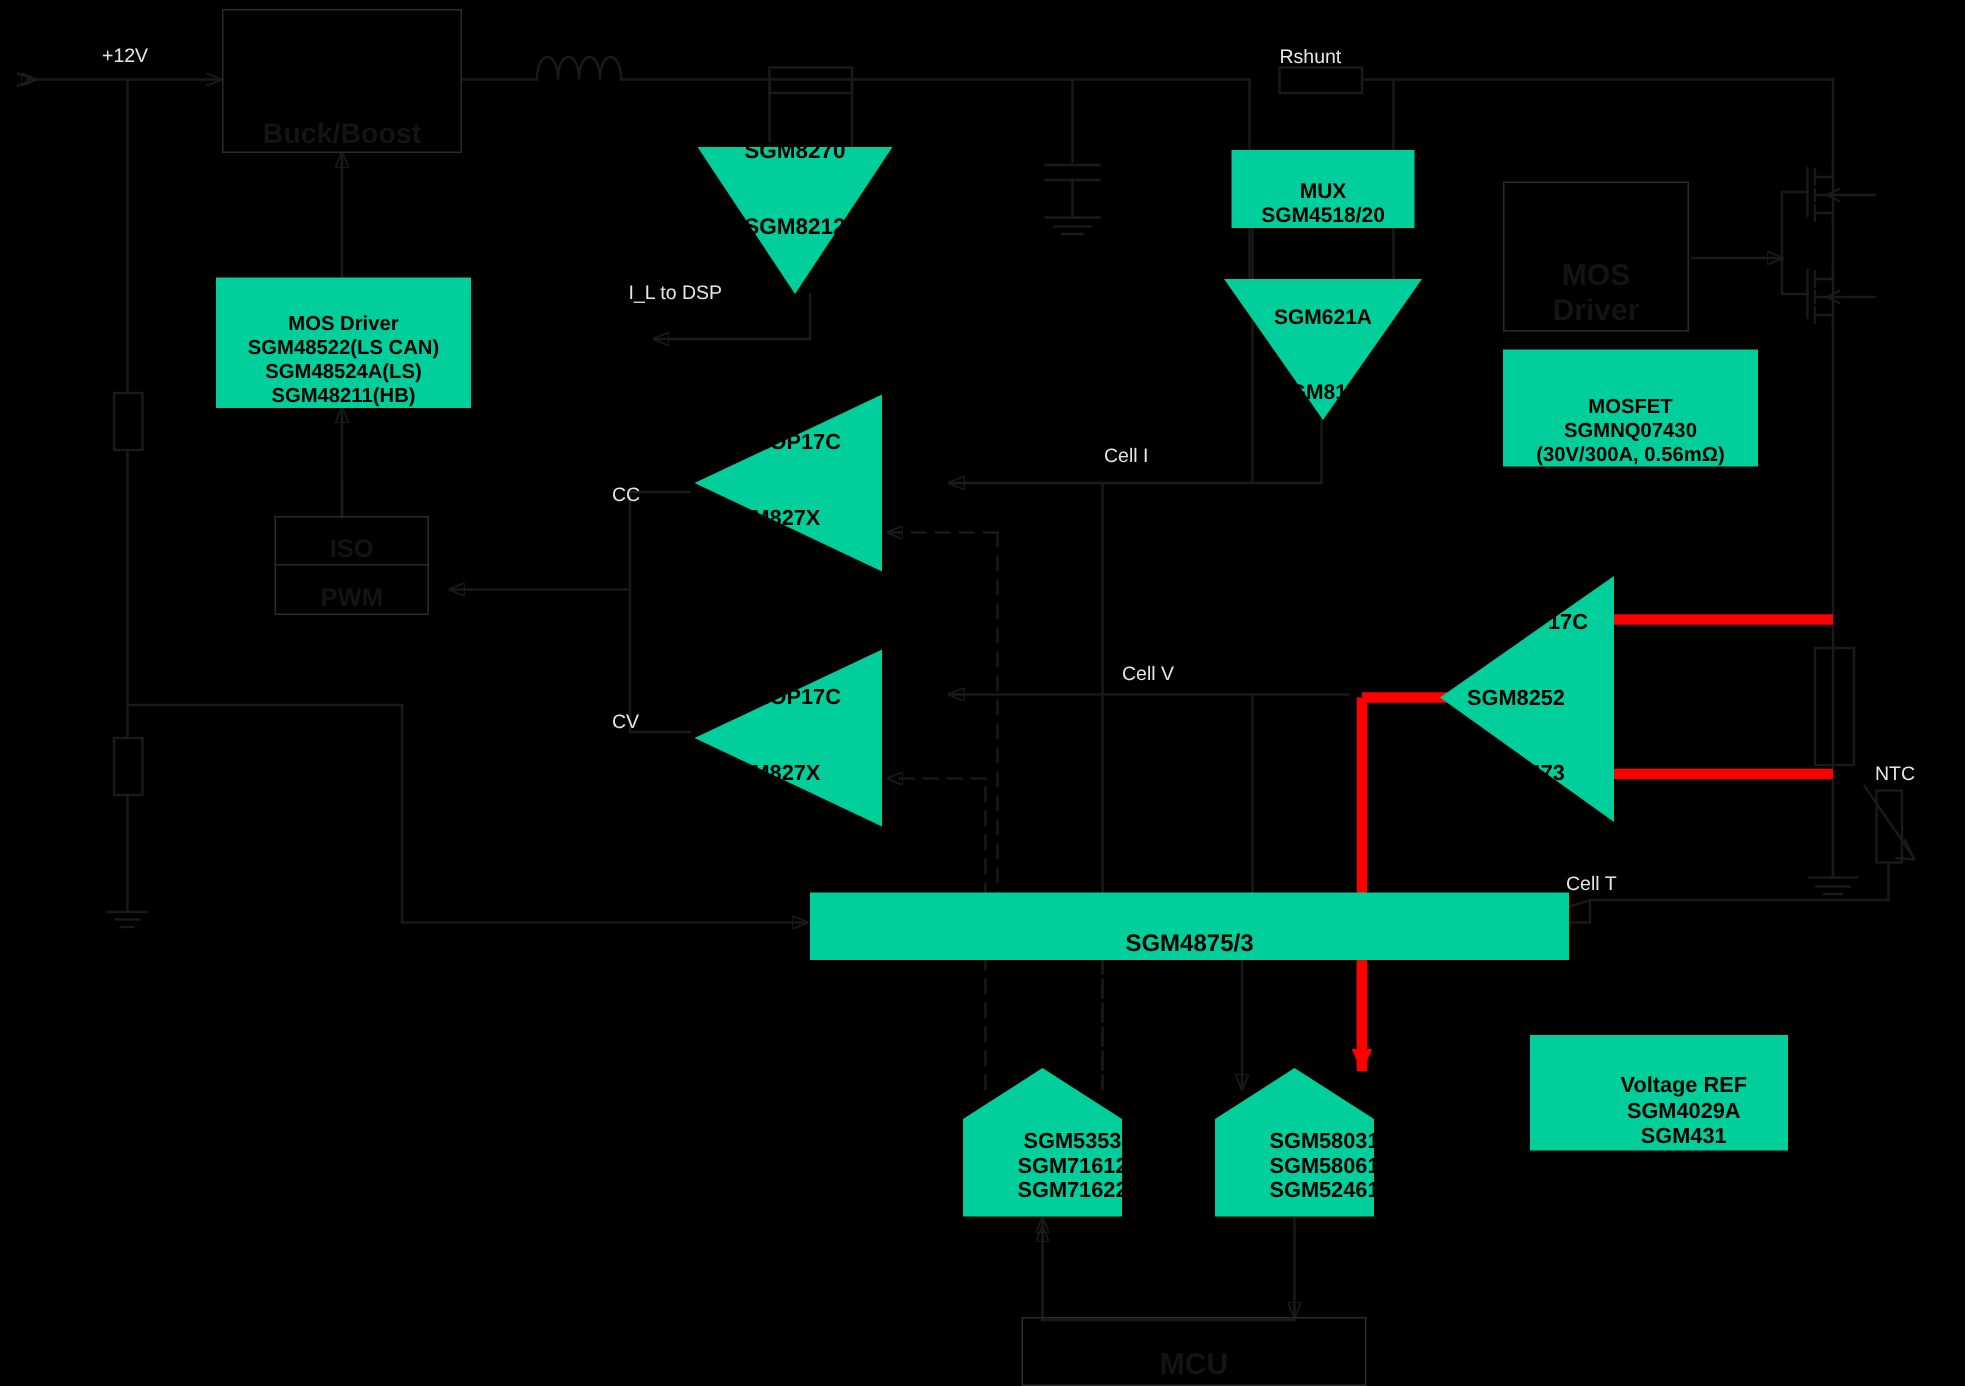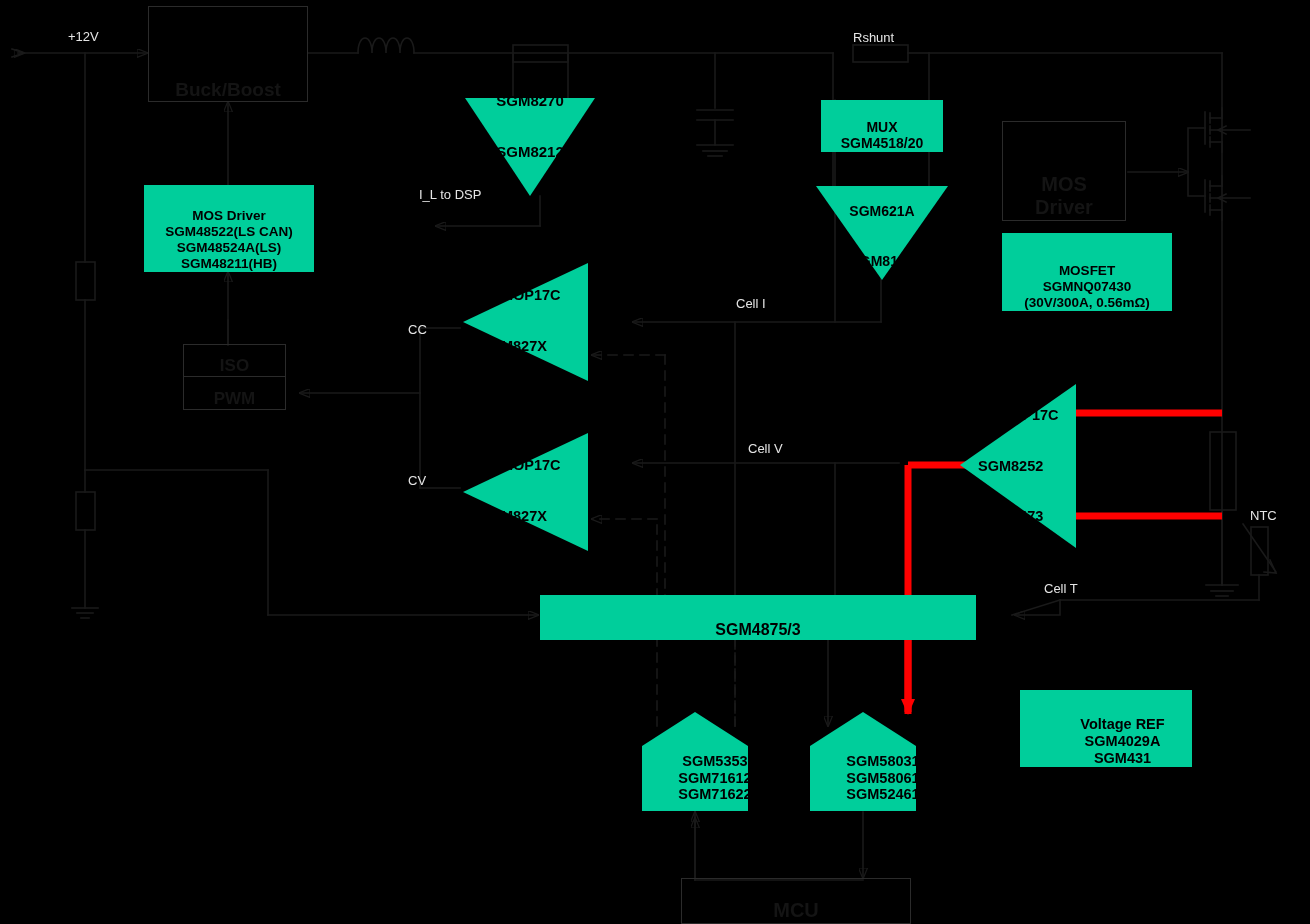--- a/index.html
+++ b/index.html
@@ -241,21 +241,21 @@
     <span>SGMOP17C</span>
     <span>SGM827X</span>
   </div>
 
   <div class="tri-txt" style="left:978px;top:434px;width:104px;height:64px;font-size:14.5px;align-items:flex-start;">
     <span>SGMOP17C</span>
     <span>SGM8252</span>
     <span>SGM8473</span>
   </div>
 
-  <div class="blk green" style="left:540px;top:595px;width:436px;height:45px;font-size:16px;">
+  <div class="blk green" style="left:540px;top:595px;width:506px;height:45px;font-size:16px;">
     <span>SGM4875/3</span>
   </div>
 
   <div class="pent-txt" style="left:642px;top:747px;width:106px;height:62px;font-size:14.5px;">
     <span>SGM5353</span>
     <span>SGM71612</span>
     <span>SGM71622</span>
   </div>
 
   <div class="pent-txt" style="left:810px;top:747px;width:106px;height:62px;font-size:14.5px;align-items:center;">

